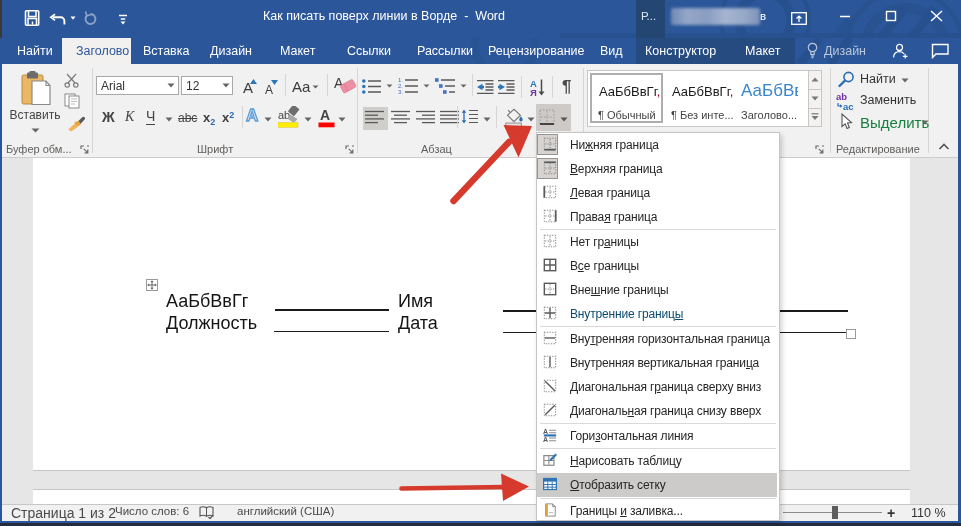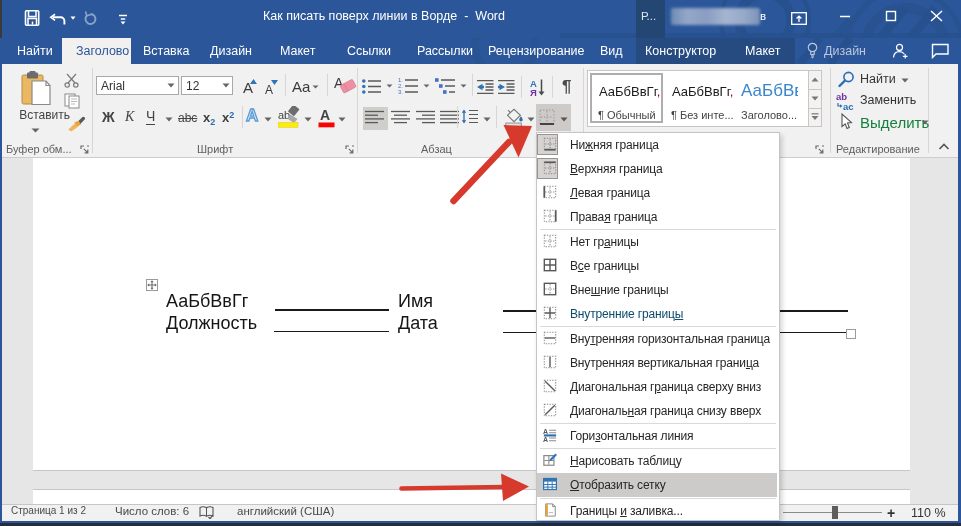--- a/index.html
+++ b/index.html
@@ -122,21 +122,21 @@
 <svg class="a" style="left:938px;top:142px" width="12" height="9" viewBox="0 0 12 9">
 <path d="M1.5 7 L6 2.5 L10.5 7" stroke="#555" stroke-width="1.6" fill="none"></path>
   </svg>
 <svg class="a" style="left:20px;top:71px" width="32" height="36" viewBox="0 0 32 36">
 <rect x="2" y="4" width="21" height="29" rx="1.5" fill="#eab765" stroke="#b98a43" stroke-width="1"></rect>
 <rect x="7" y="1.5" width="11" height="6" rx="1" fill="#6c6c6c"></rect>
 <rect x="9.5" y="0" width="6" height="3.5" rx="1" fill="#6c6c6c"></rect>
 <path d="M12 10 h14 l4 4.5 v19 h-18 z" fill="#fff" stroke="#8a8a8a" stroke-width="1.2"></path>
 <path d="M26 10 v4.5 h4" fill="none" stroke="#8a8a8a" stroke-width="1.2"></path>
 </svg>
-<div class="a" style="left:0px;top:108px;width:70px;text-align:right;color:#444;font-size:12px">Вставить</div>
+<div class="a" style="left:0px;top:108px;width:70px;text-align:center;color:#444;font-size:12px">Вставить</div>
 <svg class="a" style="left:31px;top:128px" width="9" height="5" viewBox="0 0 9 5">
     <path d="M0.5 0.5 h8 l-4 4 z" fill="#666"></path>
   </svg>
 <svg class="a" style="left:64px;top:73px" width="17" height="15" viewBox="0 0 17 15">
 <g stroke="#7a7a7a" fill="none" stroke-width="1.2">
 <path d="M3 1 l8 9 M12 1 l-8 9"></path>
 <circle cx="3.2" cy="12" r="2.2"></circle>
       <circle cx="11.8" cy="12" r="2.2"></circle>
 </g>
   </svg>
@@ -393,21 +393,21 @@
 <div class="a" style="left:166px;top:291px;font-size:18px;color:#151515">АаБбВвГг</div>
 <div class="a" style="left:166px;top:312.5px;font-size:18px;color:#151515">Должность</div>
 <div class="a" style="left:398px;top:291px;font-size:18px;color:#151515">Имя</div>
 <div class="a" style="left:398px;top:312.5px;font-size:18px;color:#151515">Дата</div>
 <div class="a" style="left:275px;top:309px;width:114px;height:1.8px;background:#1a1a1a"></div>
 <div class="a" style="left:274px;top:330.5px;width:115px;height:1.8px;background:#1a1a1a"></div>
 <div class="a" style="left:503px;top:310px;width:345px;height:1.8px;background:#1a1a1a"></div>
 <div class="a" style="left:503px;top:331.5px;width:345px;height:1.8px;background:#1a1a1a"></div>
 <div class="a" style="left:846px;top:329px;width:8px;height:8px;background:#fff;border:1px solid #9a9a9a"></div>
 <div class="a" style="left:0;top:504px;width:961px;height:18px;background:#f1f1f1;border-top:1px solid #c6c6c6;box-sizing:border-box"></div>
-<div class="a" style="left:11px;top:505px;font-size:10px;color:#4a4a4a">Страница 1 из 2</div>
+<div class="a" style="left:11px;top:505px;font-size:14px;color:#4a4a4a">Страница 1 из 2</div>
 <div class="a" style="left:115px;top:505px;font-size:11.5px;color:#4a4a4a">Число слов: 6</div>
 <svg class="a" style="left:199px;top:506px" width="16" height="13" viewBox="0 0 16 13">
 <path d="M1 1.5 C3 0.5 5.5 0.5 7.5 1.8 C9.5 0.5 12 0.5 14 1.5 V10 C12 9 9.5 9 7.5 10.3 C5.5 9 3 9 1 10 Z" fill="none" stroke="#555" stroke-width="1.1"></path>
 <path d="M7.5 2 v8" stroke="#555" stroke-width="1"></path>
 <path d="M9.5 11 l1.6 1.6 2.8-3.4" stroke="#555" stroke-width="1.3" fill="none"></path>
 </svg>
 <div class="a" style="left:237px;top:505px;font-size:11.5px;color:#4a4a4a">английский (США)</div>
 <div class="a" style="left:783px;top:512px;width:99px;height:1px;background:#8a8a8a"></div>
 <div class="a" style="left:832px;top:506px;width:6px;height:13px;background:#5f5d5b"></div>
 <div class="a" style="left:887px;top:505px;font-size:14px;color:#333;font-weight:bold">+</div>

